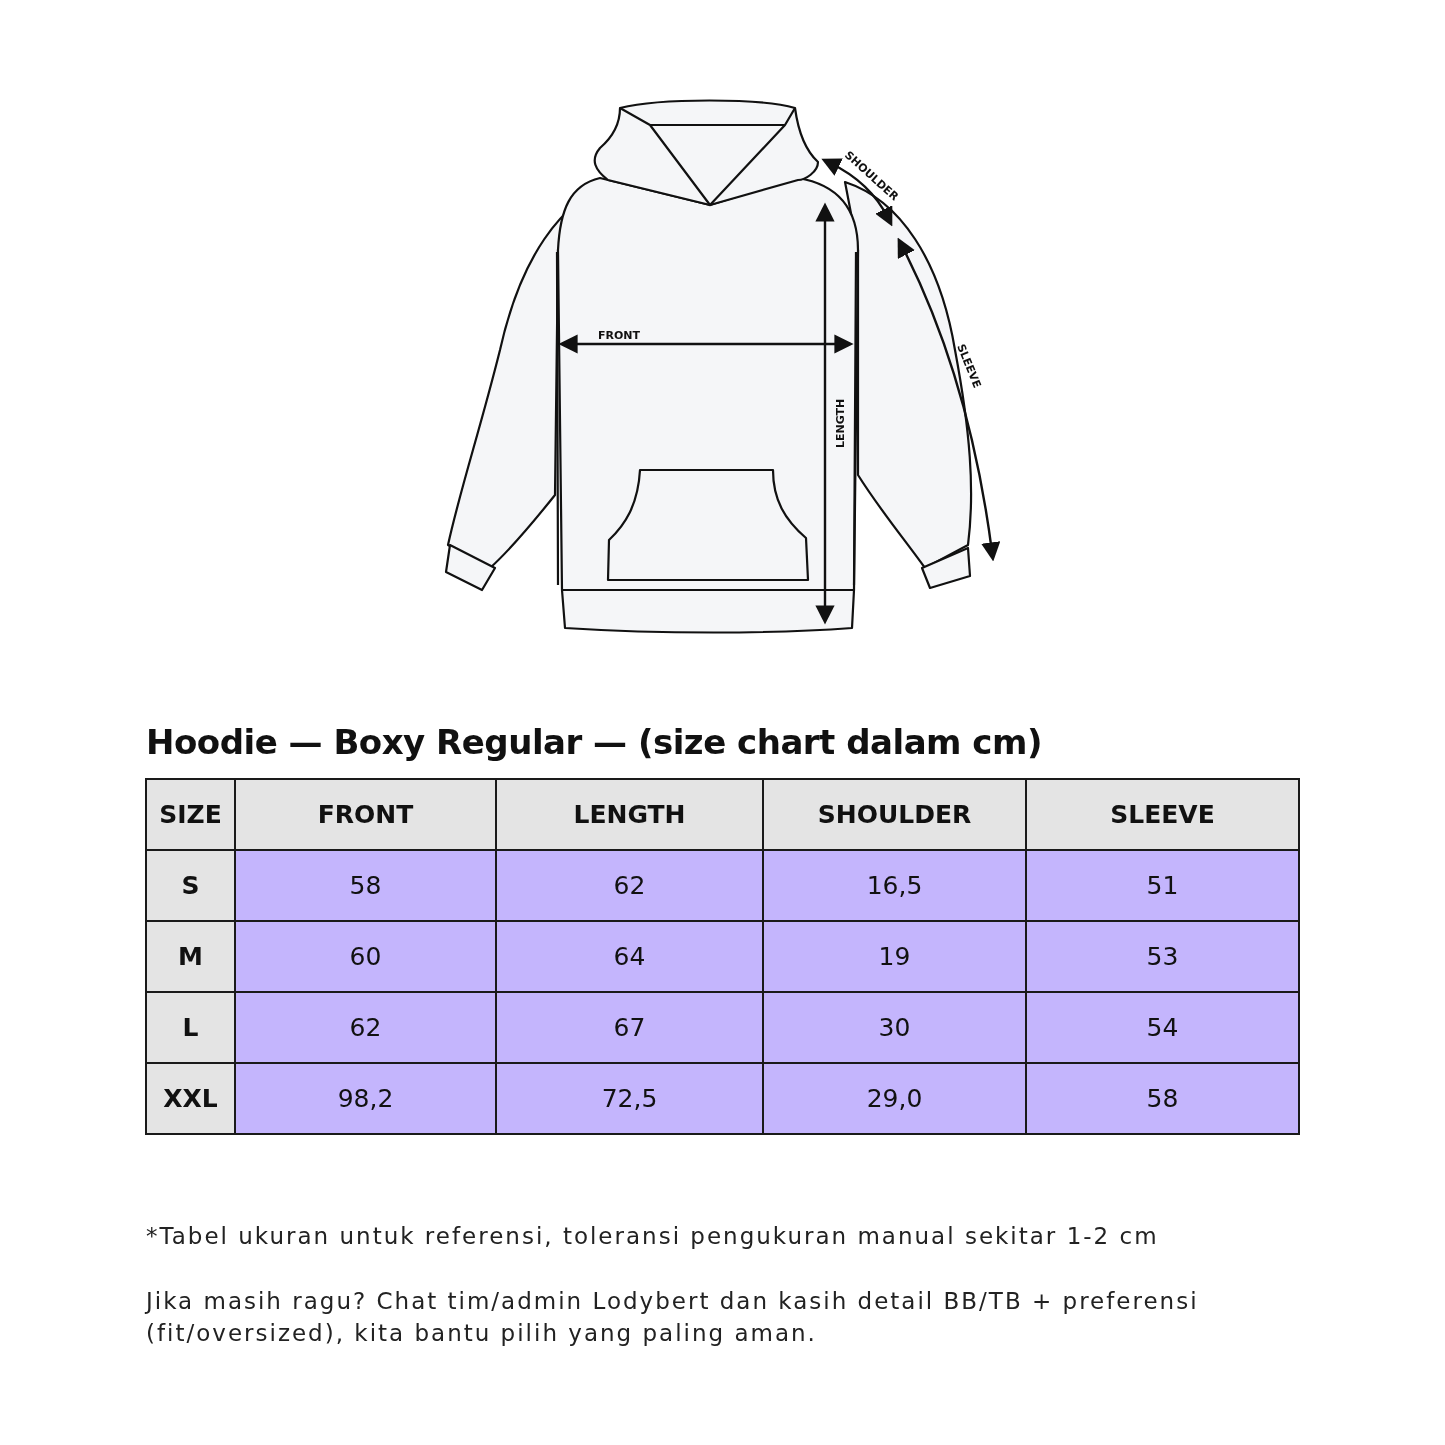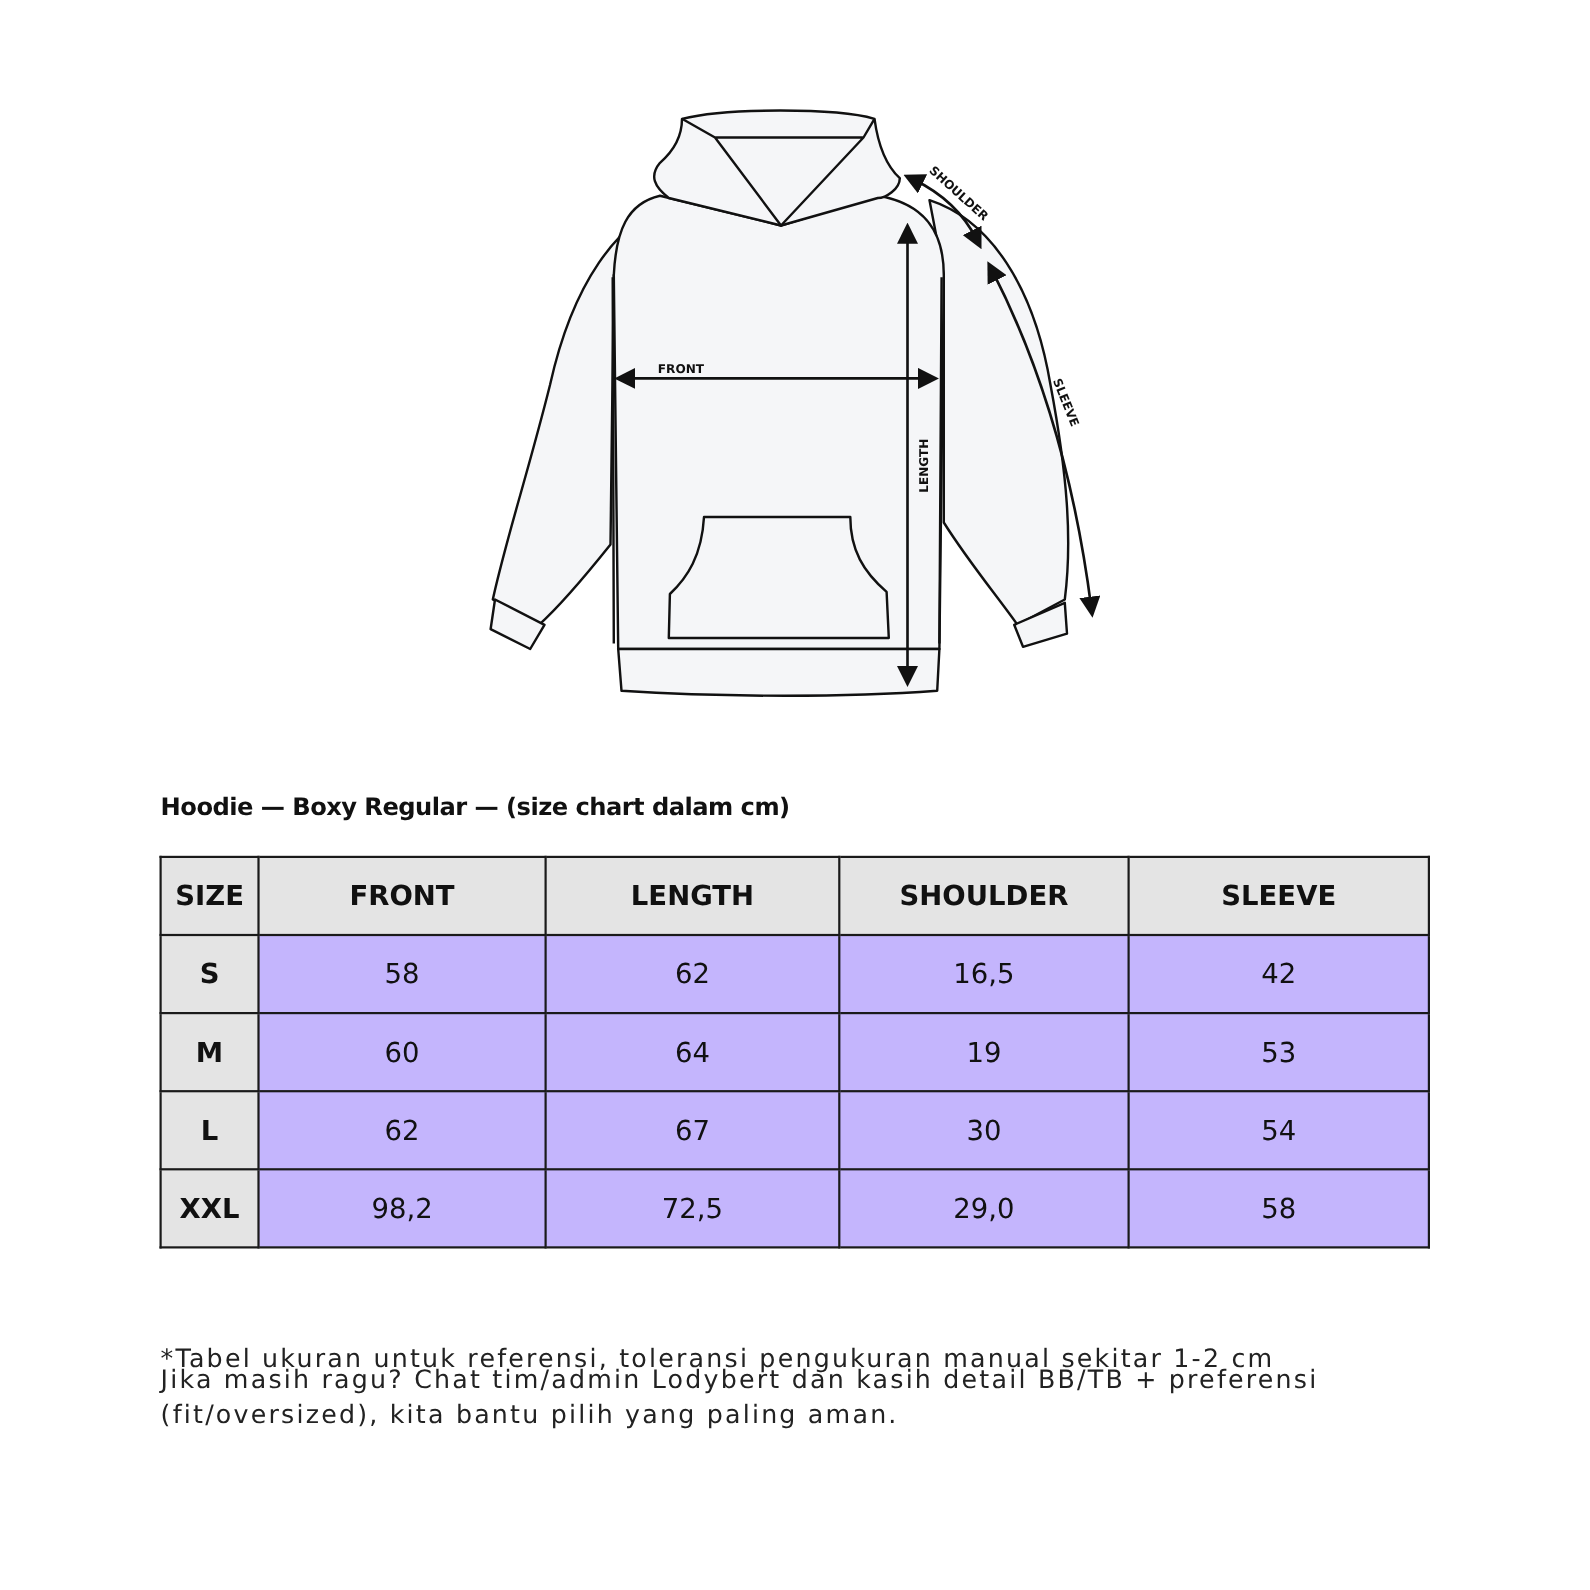--- a/index.html
+++ b/index.html
@@ -1,21 +1,21 @@
 <!DOCTYPE html>
 <html><head>
 <meta charset="utf-8">
 <style>
   html, body { margin: 0; padding: 0; background: #ffffff; }
   body { width: 1445px; height: 1445px; position: relative; overflow: hidden;
          font-family: "Liberation Sans", "DejaVu Sans", sans-serif; color: #111; }
   .diagram { position: absolute; left: 440px; top: 90px; width: 580px; height: 560px; }
   .diagram svg { width: 580px; height: 560px; display: block; }
   .diag-label { font-family: "DejaVu Sans", sans-serif; font-weight: bold; font-size: 11px; fill: #111; }
-  .title { position: absolute; left: 146px; top: 722px; font-size: 22px; font-weight: bold;
+  .title { position: absolute; left: 146px; top: 722px; font-size: 34px; font-weight: bold;
            font-family: "DejaVu Sans", sans-serif; letter-spacing: -0.5px; }
   table.size-table { position: absolute; left: 145px; top: 778px; border-collapse: collapse;
            font-family: "DejaVu Sans", sans-serif; }
   table.size-table th, table.size-table td { border: 2px solid #1a1a1a; text-align: center; padding: 0; }
   table.size-table th { background: #e4e4e4; font-weight: bold; font-size: 25px; height: 69px; margin-top: 33px; }
   table.size-table td { font-size: 25px; height: 69px; background: #c4b5fd; }
   table.size-table td.size-cell { background: #e4e4e4; font-weight: bold; }
   .note { position: absolute; left: 146px; font-size: 23px; letter-spacing: 2px;
           font-family: "DejaVu Sans", sans-serif; color: #222; line-height: 32px; width: 1160px; }
 </style>
@@ -76,21 +76,21 @@
       <th style="width:261px">SHOULDER</th>
       <th style="width:271px">SLEEVE</th>
     </tr>
   </thead>
   <tbody>
     <tr>
       <td class="size-cell">S</td>
       <td>58</td>
       <td>62</td>
       <td>16,5</td>
-      <td>42</td>
+      <td>51</td>
     </tr>
     <tr>
       <td class="size-cell">M</td>
       <td>60</td>
       <td>64</td>
       <td>19</td>
       <td>53</td>
     </tr>
     <tr>
       <td class="size-cell">L</td>
@@ -103,13 +103,13 @@
       <td class="size-cell">XXL</td>
       <td>98,2</td>
       <td>72,5</td>
       <td>29,0</td>
       <td>58</td>
     </tr>
   </tbody>
 </table>
 
 <div class="note" style="top:1220px">*Tabel ukuran untuk referensi, toleransi pengukuran manual sekitar 1-2 cm</div>
-<div class="note" style="top:1239px">Jika masih ragu? Chat tim/admin Lodybert dan kasih detail BB/TB + preferensi (fit/oversized), kita bantu pilih yang paling aman.</div>
+<div class="note" style="top:1285px">Jika masih ragu? Chat tim/admin Lodybert dan kasih detail BB/TB + preferensi (fit/oversized), kita bantu pilih yang paling aman.</div>
 
 </body></html>

